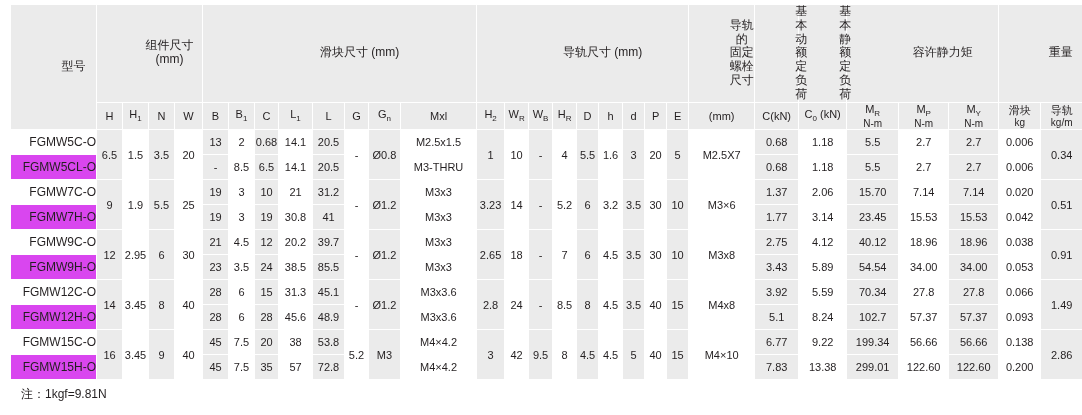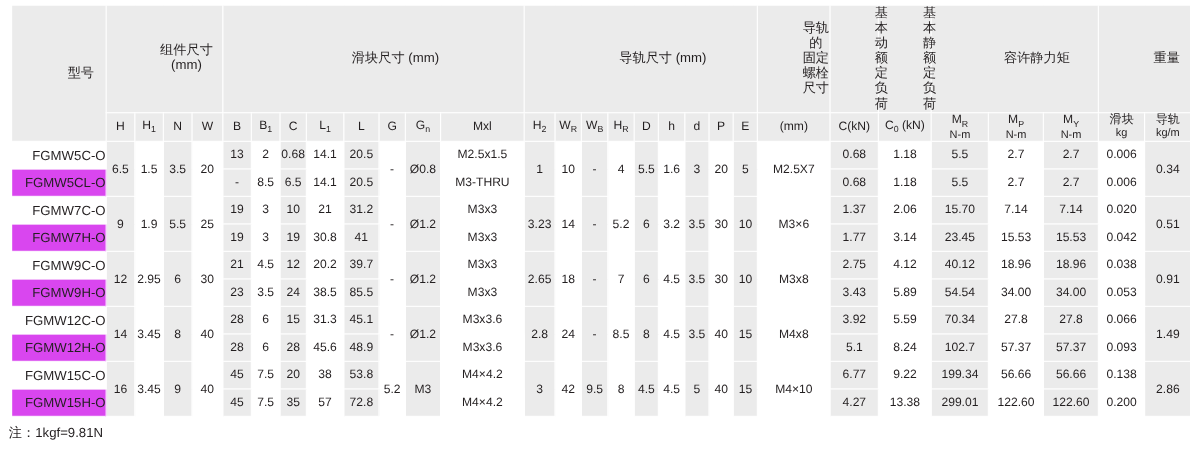--- a/index.html
+++ b/index.html
@@ -8,21 +8,21 @@
   table{border-collapse:collapse;width:1060px;margin-left:10px;margin-top:4px;table-layout:fixed;}
   td,th{border:1px solid #ffffff;text-align:center;vertical-align:middle;font-size:11px;padding:0;line-height:1.15;}
   thead td{background:#ebebeb;font-weight:normal;color:#231f20;}
   thead td.hdr-top{font-size:12px;padding-left:40px;}
   thead td.hdr-sub{font-size:11px;height:22px;}
   tbody td{background:#ffffff;height:24px;}
   tbody td.shade{background:#ebebeb;}
   tbody td.model{text-align:right;padding-left:6px;font-size:12px;background:#ffffff;}
   tbody tr.alt td.model{background:#d946ef;}
   .sub{font-size:8px;vertical-align:sub;}
-  .note{margin-left:8px;margin-top:6px;font-size:12px;color:#231f20;}
+  .note{margin-left:21px;margin-top:6px;font-size:12px;color:#231f20;}
   .u{font-size:10px;}
 </style>
 </head>
 <body>
 
 <div id="page">
 
 <table>
   <colgroup>
     <col style="width:86px">
@@ -358,21 +358,21 @@
       <td class="shade" rowspan="2">2.86</td>
     </tr>
     <tr class="alt">
       <td class="model">FGMW15H-O</td>
       <td class="shade">45</td>
       <td>7.5</td>
       <td class="shade">35</td>
       <td>57</td>
       <td class="shade">72.8</td>
       <td>M4×4.2</td>
-      <td class="shade">4.27</td>
+      <td class="shade">7.83</td>
       <td>13.38</td>
       <td class="shade">299.01</td>
       <td>122.60</td>
       <td class="shade">122.60</td>
       <td>0.200</td>
     </tr>
 
   </tbody>
 </table>
 

